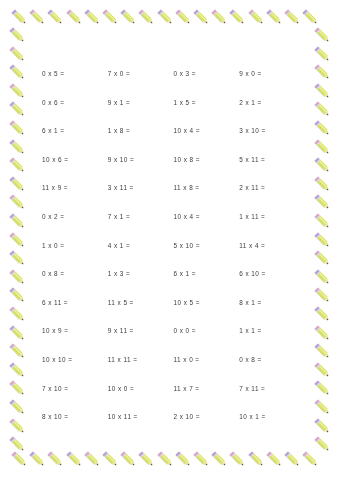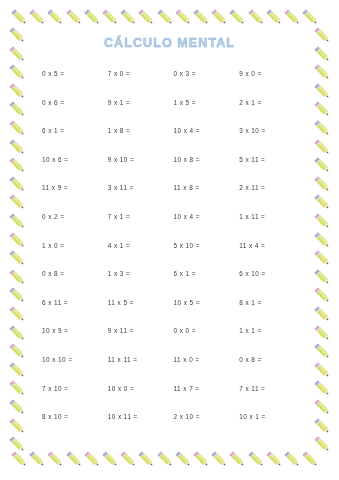--- a/index.html
+++ b/index.html
@@ -885,21 +885,20 @@
             <rect x="28" y="40" width="4" height="20" fill="#cfcfcf"></rect>
             <rect x="32" y="40" width="38" height="20" fill="#d6e06a"></rect>
             <rect x="32" y="43" width="38" height="6" fill="#eaf0a8"></rect>
             <polygon points="70,40 70,60 84,50" fill="#e8e0b0"></polygon>
             <polygon points="79,46 79,54 84,50" fill="#3a3a3a"></polygon>
           </g>
         </svg></div>
     </div>
 
   <div class="sheet-inner">
-    <div class="title">CÁLCULO MENTAL</div>
 
     <div class="grid" id="problem-grid">
         <div class="cell">0 x 5 =</div>
         <div class="cell">7 x 0 =</div>
         <div class="cell">0 x 3 =</div>
         <div class="cell">9 x 0 =</div>
         <div class="cell">0 x 6 =</div>
         <div class="cell">9 x 1 =</div>
         <div class="cell">1 x 5 =</div>
         <div class="cell">2 x 1 =</div>

